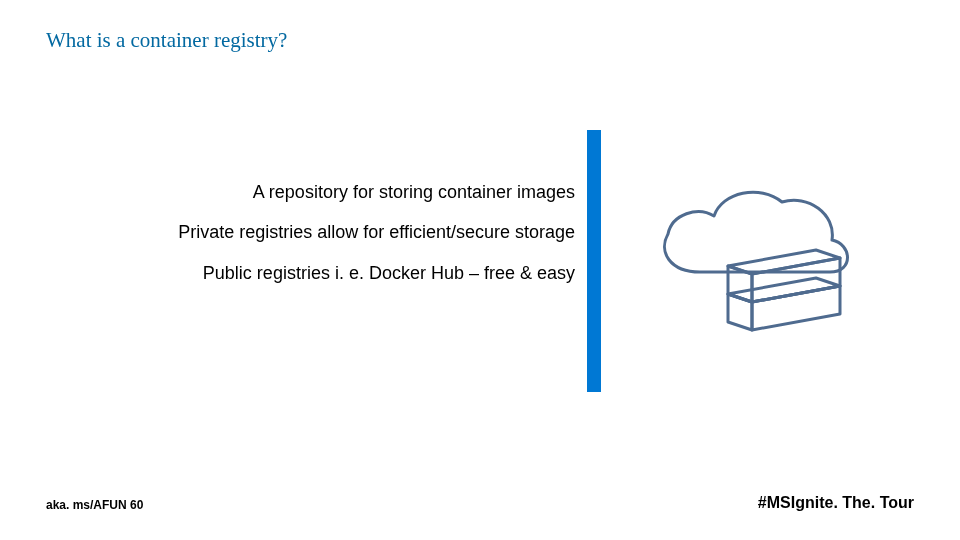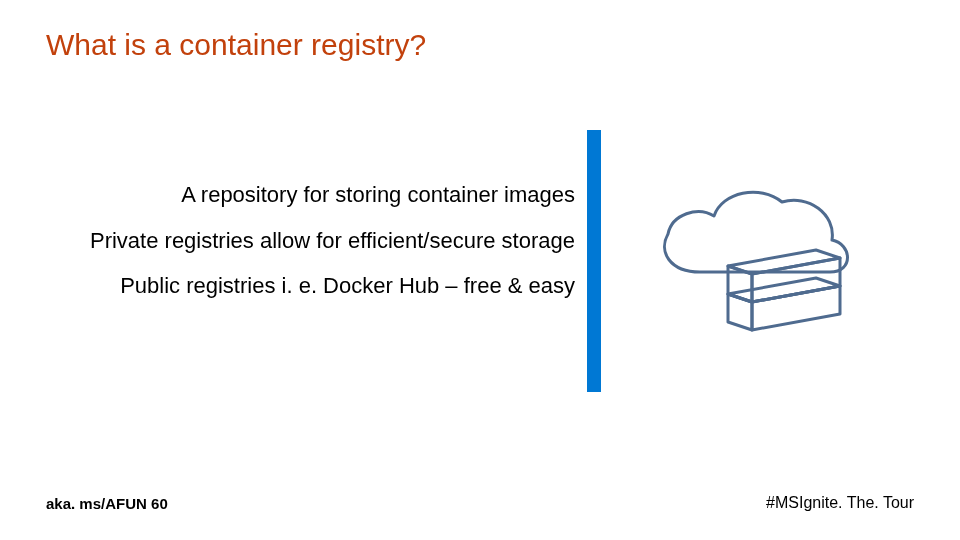--- a/index.html
+++ b/index.html
@@ -12,60 +12,61 @@
     }
     .slide {
       width: 960px;
       height: 540px;
       position: relative;
     }
     .title {
       position: absolute;
       top: 28px;
       left: 46px;
-      font-size: 30px;
+      font-size: 21px;
       font-weight: 400;
-      color: #c2410c;
+      color: #0369a1;
+      font-family: Liberation Serif, serif;
     }
     .vbar {
       position: absolute;
       top: 130px;
       left: 587px;
       width: 14px;
       height: 262px;
       background: #0078D4;
     }
     .bullets {
       position: absolute;
       top: 180px;
       left: 0;
       width: 575px;
       text-align: right;
-      font-size: 22px;
+      font-size: 18px;
       font-weight: 400;
       color: #000000;
       line-height: 1.35;
     }
     .bullets > div {
       margin-bottom: 16px;
     }
     .footer-left {
       position: absolute;
       left: 46px;
       bottom: 28px;
-      font-size: 15px;
+      font-size: 12px;
       font-weight: 600;
       color: #000000;
     }
     .footer-right {
       position: absolute;
       right: 46px;
       bottom: 28px;
       font-size: 16px;
-      font-weight: 400;
+      font-weight: 700;
       color: #000000;
     }
     .icon-holder {
       position: absolute;
       top: 180px;
       left: 640px;
       width: 220px;
       height: 160px;
     }
     .icon-holder svg {

